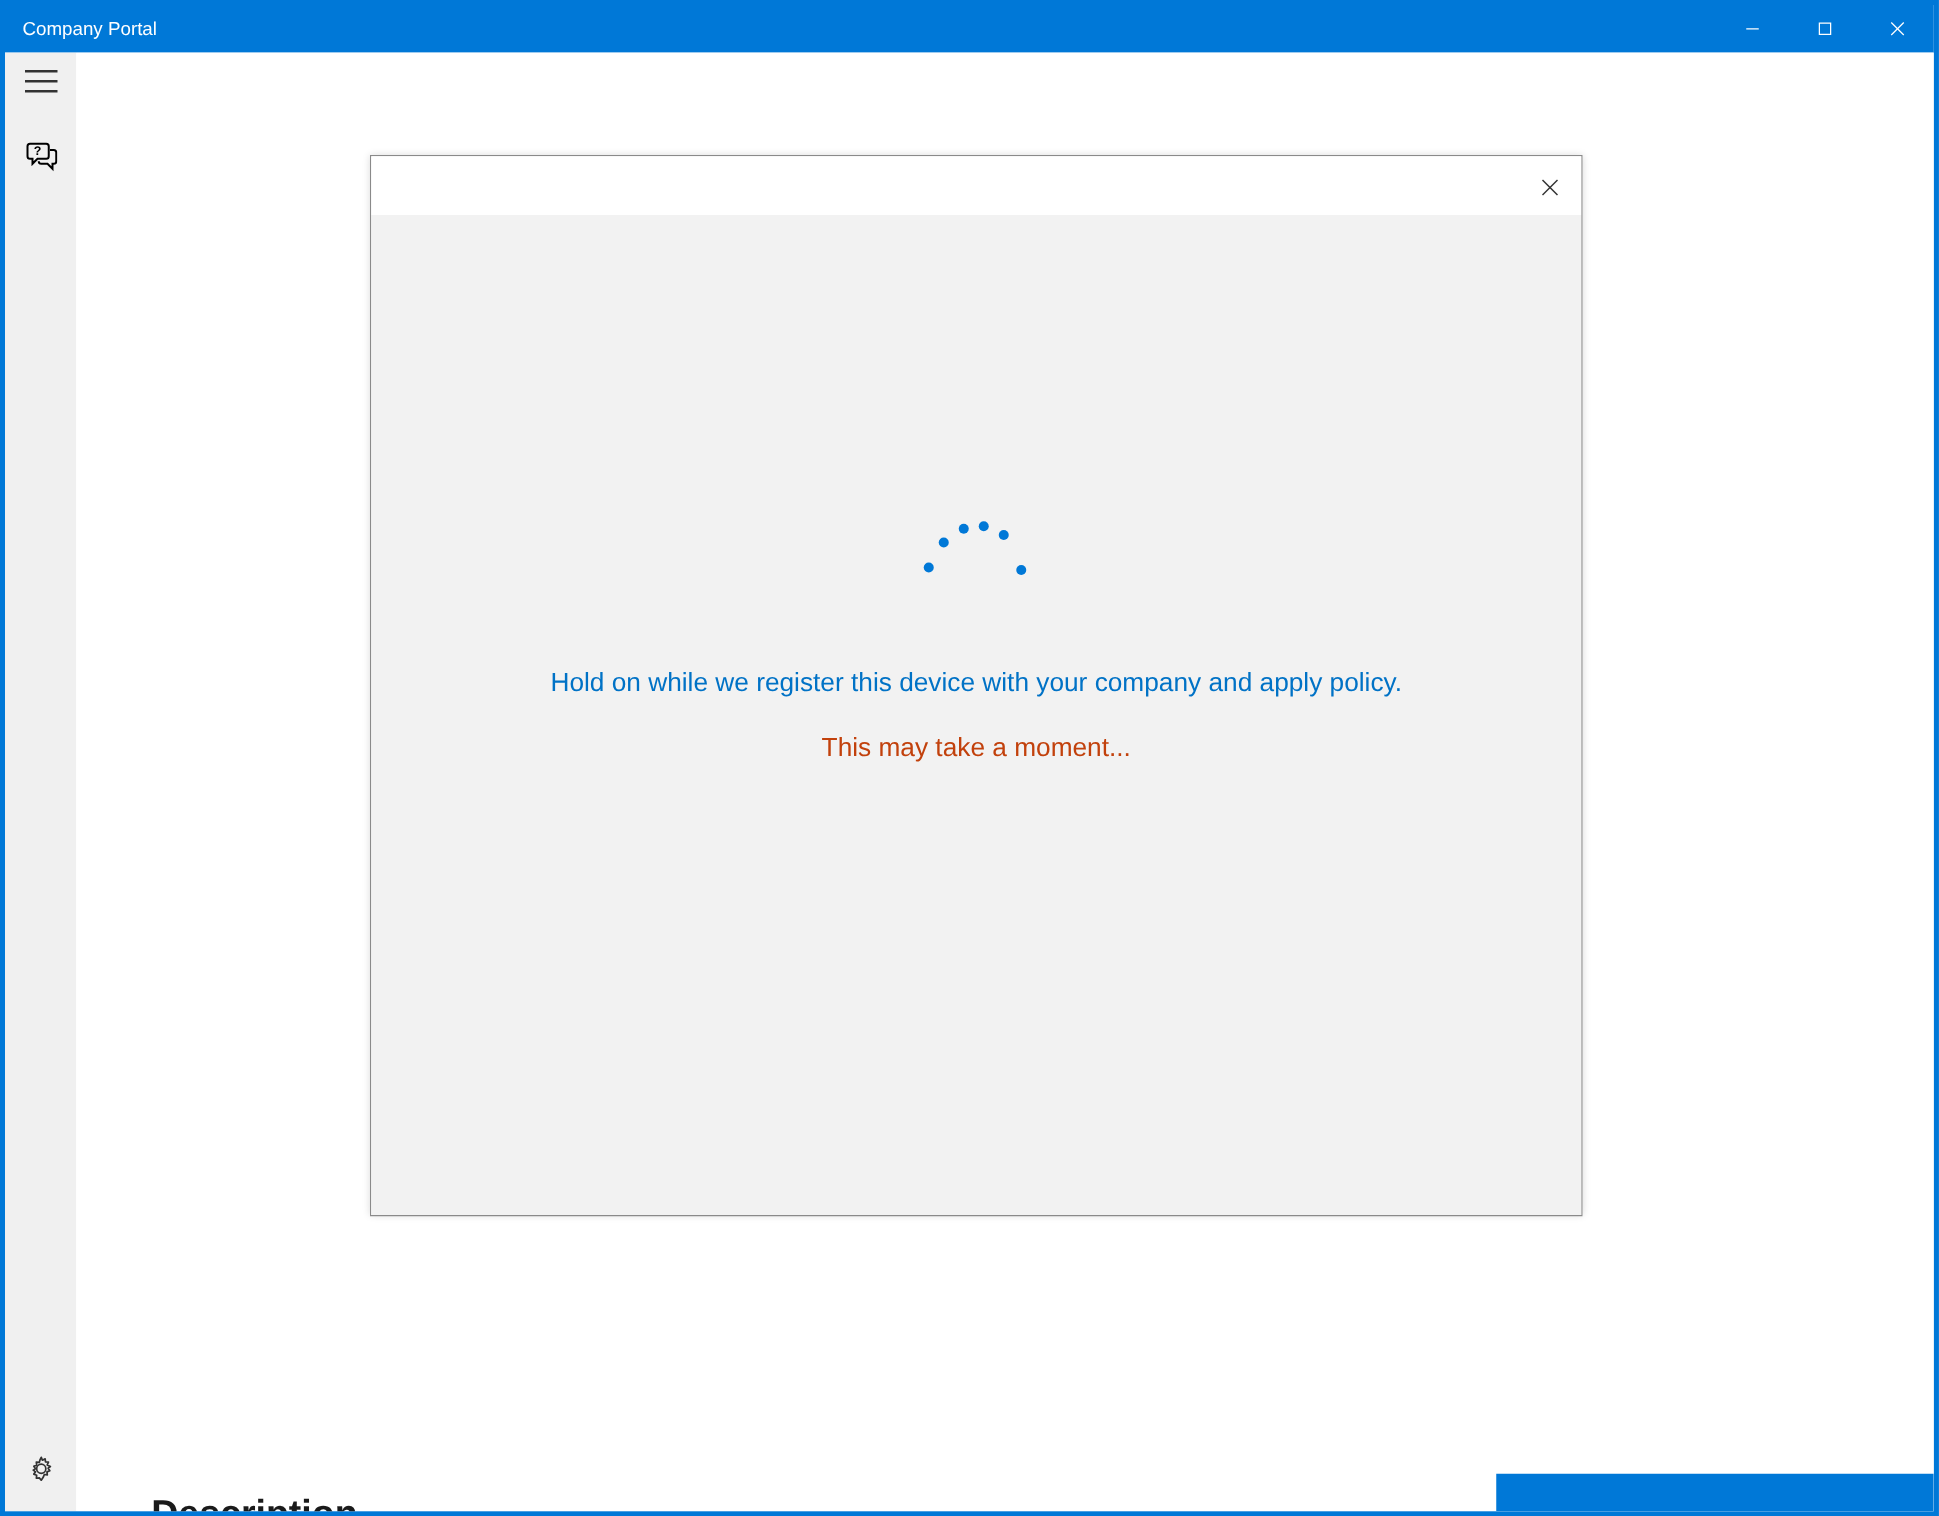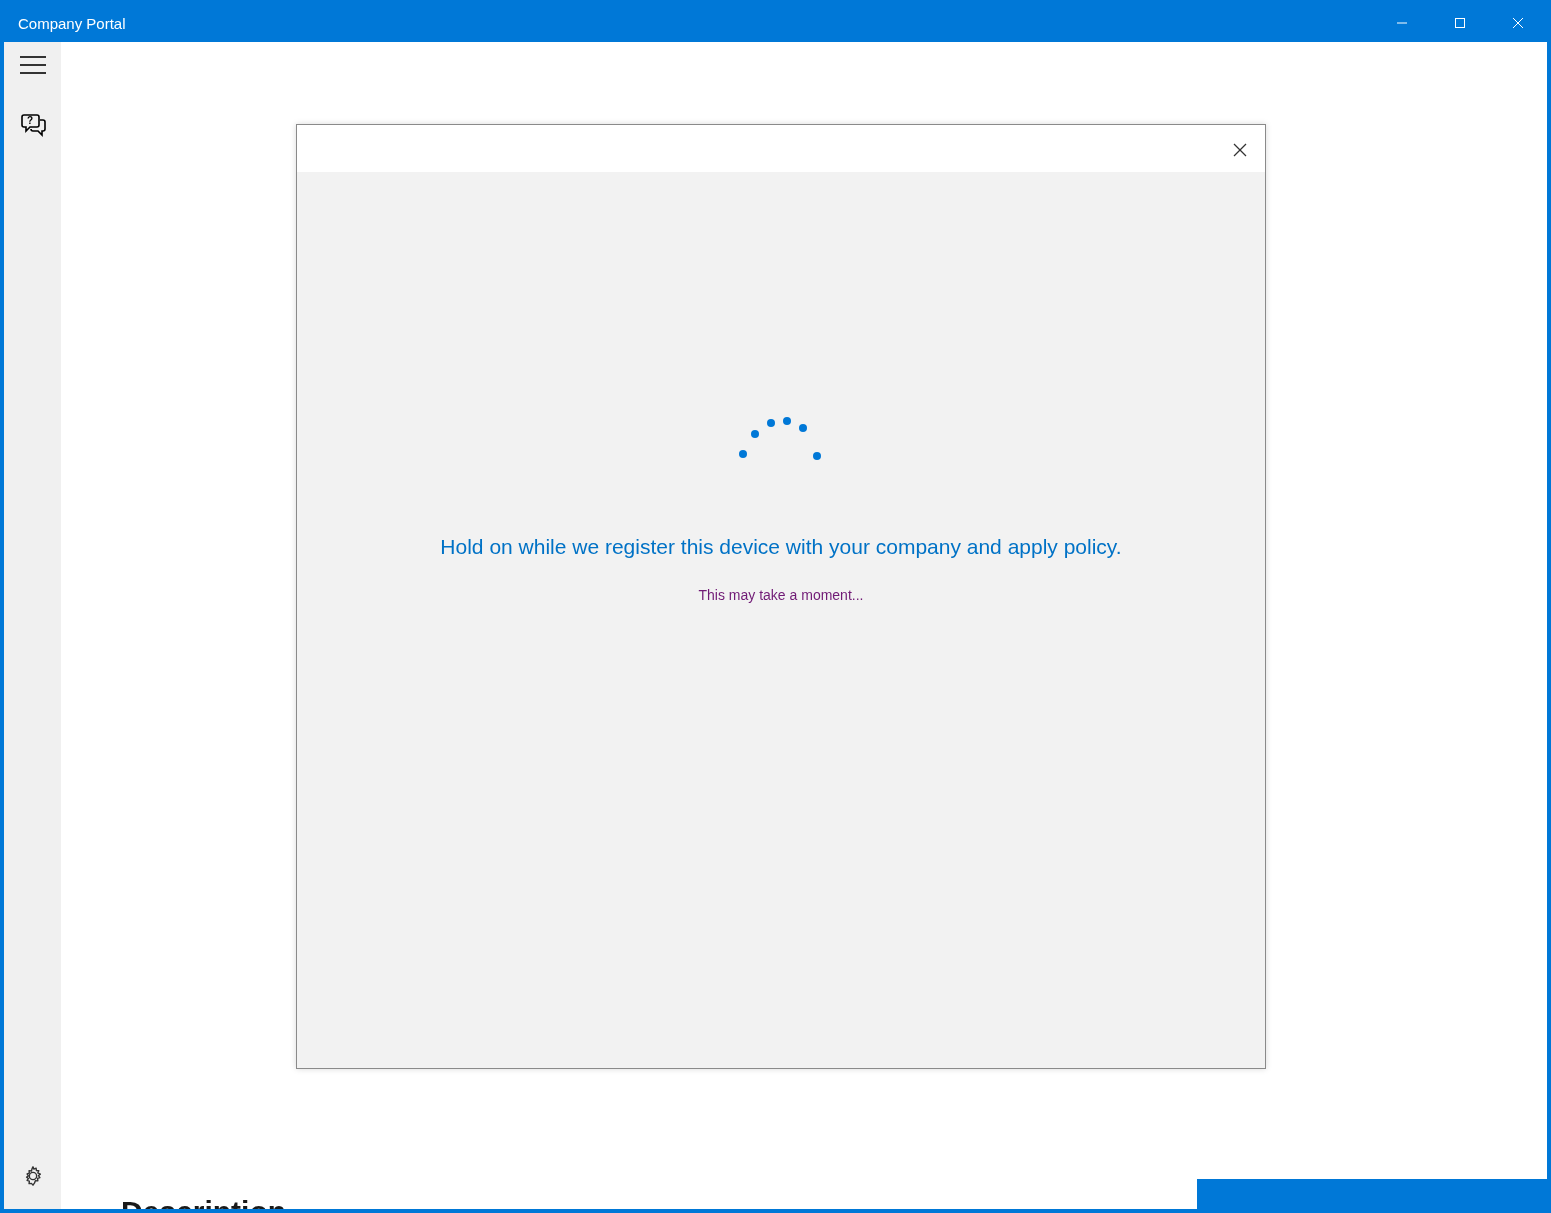--- a/index.html
+++ b/index.html
@@ -116,21 +116,21 @@
     .content {
       flex: 1;
       background: white;
       position: relative;
     }
     .modal {
       position: absolute;
       top: 82px;
       left: 235px;
       width: 970px;
-      height: 945px;
+      height: 849px;
       background: white;
       border: 1px solid #8a8a8a;
       box-shadow: 0 0 6px rgba(0,0,0,0.15);
       display: flex;
       flex-direction: column;
     }
     .modal-header {
       height: 47px;
       background: white;
       position: relative;
@@ -173,22 +173,22 @@
       border-radius: 50%;
     }
     .modal-text {
       color: #0072c6;
       font-size: 21px;
       text-align: center;
       line-height: 1.4;
       font-weight: 400;
     }
     .modal-text-2 {
-      color: #701a75;
-      font-size: 14px;
+      color: #c2410c;
+      font-size: 21px;
       text-align: center;
       margin-top: 26px;
       font-weight: 400;
     }
     .badge {
       position: absolute;
       right: 10px;
       bottom: 42px;
       width: 115px;
       height: 75px;

